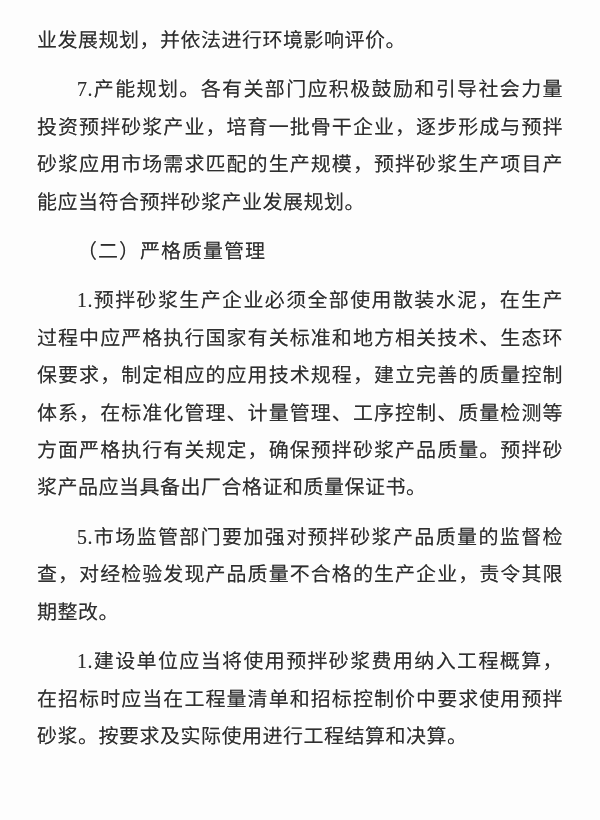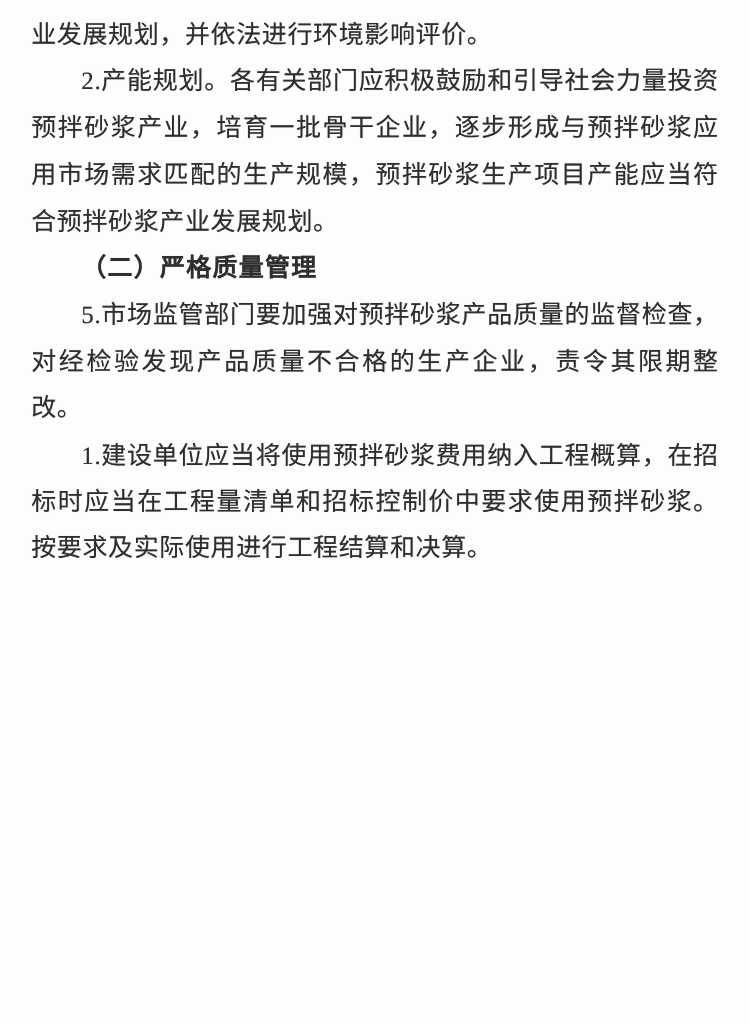--- a/index.html
+++ b/index.html
@@ -23,37 +23,38 @@
     width: 550px;
     color: #2e2e2e;
     font-size: 20px;
     line-height: 37.4px;
     text-align: justify;
     text-justify: inter-ideograph;
     
     text-shadow: 0 0 0.6px rgba(70,70,70,0.55);
   }
   .doc-content p {
-    margin: 0;
+    margin: 12px;
     padding: 0;
     text-indent: 2em;
     letter-spacing: 0.5px;
   }
   .doc-content p.continuation {
     text-indent: 0;
   }
   .doc-content p.heading {
-    font-weight: 700;
+    font-weight: 400;
     letter-spacing: 1px;
   }
 </style>
 </head>
 <body>
 
 <div class="page">
   <div class="doc-content">
     <p class="continuation">业发展规划，并依法进行环境影响评价。</p>
-    <p class="body">2.产能规划。各有关部门应积极鼓励和引导社会力量投资预拌砂浆产业，培育一批骨干企业，逐步形成与预拌砂浆应用市场需求匹配的生产规模，预拌砂浆生产项目产能应当符合预拌砂浆产业发展规划。</p>
+    <p class="body">7.产能规划。各有关部门应积极鼓励和引导社会力量投资预拌砂浆产业，培育一批骨干企业，逐步形成与预拌砂浆应用市场需求匹配的生产规模，预拌砂浆生产项目产能应当符合预拌砂浆产业发展规划。</p>
     <p class="heading">（二）严格质量管理</p>
+    <p class="body">1.预拌砂浆生产企业必须全部使用散装水泥，在生产过程中应严格执行国家有关标准和地方相关技术、生态环保要求，制定相应的应用技术规程，建立完善的质量控制体系，在标准化管理、计量管理、工序控制、质量检测等方面严格执行有关规定，确保预拌砂浆产品质量。预拌砂浆产品应当具备出厂合格证和质量保证书。</p>
     <p class="body">5.市场监管部门要加强对预拌砂浆产品质量的监督检查，对经检验发现产品质量不合格的生产企业，责令其限期整改。</p>
     <p class="body">1.建设单位应当将使用预拌砂浆费用纳入工程概算，在招标时应当在工程量清单和招标控制价中要求使用预拌砂浆。按要求及实际使用进行工程结算和决算。</p>
   </div>
 </div>
 
 </body></html>

